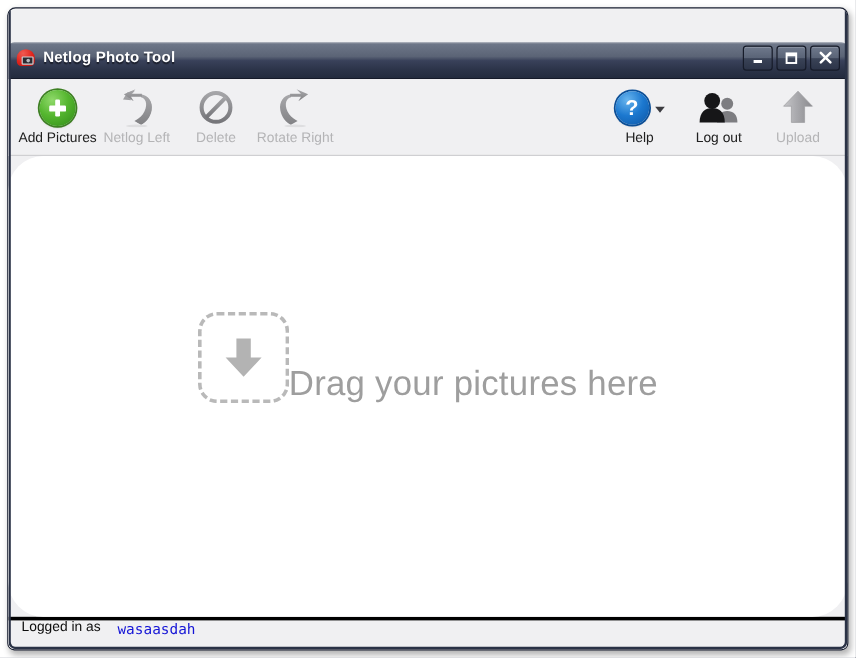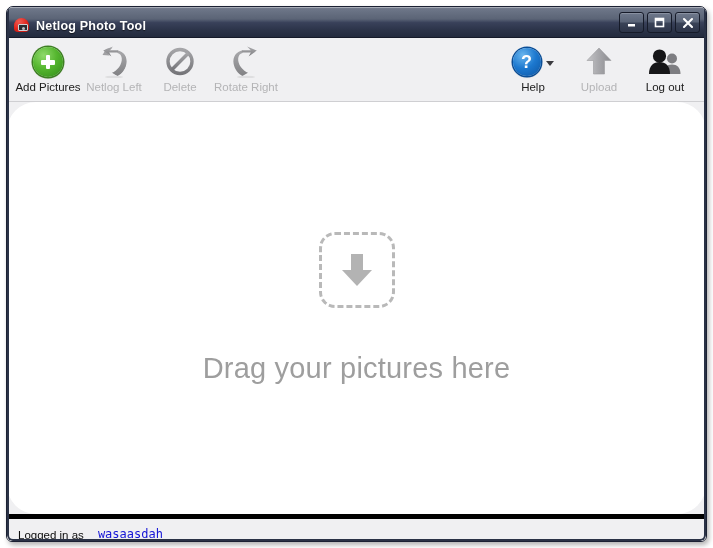--- a/index.html
+++ b/index.html
@@ -45,23 +45,24 @@
   .titlebar {
     position: relative;
     height: 31px;
     flex: 0 0 31px;
     background: linear-gradient(to bottom,
         #7a8293 0px, #6d7688 2px, #5b6476 40%,
         #39415a 52%, #2b3348 78%, #232b3e 100%);
     border-bottom: 1px solid #151a29;
     border-radius: 5px 5px 0 0;
     display: flex;
-    align-items: flex-end;
+    align-items: center;
     padding: 0 4px 4px 7px;
     box-sizing: border-box;
+    margin-top: 28px;
   }
   .titlebar::before{
     content:"";
     position:absolute; left:1px; right:1px; top:0; height:1px;
     background: rgba(255,255,255,0.35);
     border-radius:5px 5px 0 0;
   }
   .title-icon {
     width: 16px; height: 15px;
     margin-right: 6px;
@@ -185,21 +186,20 @@
     border-right: 4px solid transparent;
     border-top: 5px solid #3b3b40;
   }
 
   
   .content {
     flex: 1 1 auto;
     background: #ffffff;
     position: relative;
     display: flex;
-    flex-direction: column;
     align-items: center;
     justify-content: center;
     overflow: hidden;
     border-radius: 29px;
   }
   .dropbox {
     width: 76px; height: 76px;
     border: 3px dashed #b9b9b9;
     border-radius: 16px;
     display: flex; align-items: center; justify-content: center;
@@ -212,23 +212,23 @@
     letter-spacing: 0.2px;
     white-space: nowrap;
     margin-top: -4px;
   }
 
   
   .statusbar {
     flex: 0 0 27px;
     height: 27px;
     background: #f0f0f2;
-    border-top: 5px solid #000000;
-    display: flex;
-    align-items: flex-end;
+    border-top: 3px solid #000000;
+    display: flex;
+    align-items: flex-start;
     padding-left: 11px;
     box-sizing: border-box;
   }
   .status-label {
     font-size: 11.5px;
     color: #0d0d0d;
   }
   .status-link {
     font-size: 12px;
     font-family: "DejaVu Sans Mono", "Liberation Mono", monospace;
@@ -344,49 +344,49 @@
         <div class="tb-item">
           <div class="ico">
             <div class="help-wrap">
               <div class="ico-help">?</div>
               <div class="help-caret"></div>
             </div>
           </div>
           <div class="lbl">Help</div>
         </div>
 
+        <div class="tb-item">
+          <div class="ico">
+            <svg width="36" height="28" viewBox="0 0 36 28">
+
+              <circle cx="25" cy="10.5" r="5" fill="#7d7d81"></circle>
+              <path d="M16.5 26 C16.5 19.5 20 16.5 25 16.5 C30 16.5 33.5 19.5 33.5 26 Z" fill="#7d7d81"></path>
+
+              <circle cx="12.5" cy="8" r="6.6" fill="#161618"></circle>
+              <path d="M2 26 C2 17.5 6.8 14 12.5 14 C18.2 14 23 17.5 23 26 Z" fill="#161618"></path>
+            </svg>
+          </div>
+          <div class="lbl">Log out</div>
+        </div>
+
         <div class="tb-item disabled">
           <div class="ico">
             <svg width="30" height="32" viewBox="0 0 30 32">
               <defs>
                 <linearGradient id="gUp" x1="0" y1="0" x2="1" y2="0">
                   <stop offset="0%" stop-color="#c6c6c9"></stop>
                   <stop offset="45%" stop-color="#a9a9ad"></stop>
                   <stop offset="100%" stop-color="#8b8b8f"></stop>
                 </linearGradient>
               </defs>
               <path d="M15 2 L27 14.5 L20.5 14.5 L20.5 28 L9.5 28 L9.5 14.5 L3 14.5 Z" fill="url(#gUp)" stroke="#9a9a9e" stroke-width="0.6"></path>
             </svg>
           </div>
           <div class="lbl">Upload</div>
         </div>
-
-        <div class="tb-item">
-          <div class="ico">
-            <svg width="36" height="28" viewBox="0 0 36 28">
-
-              <circle cx="25" cy="10.5" r="5" fill="#7d7d81"></circle>
-              <path d="M16.5 26 C16.5 19.5 20 16.5 25 16.5 C30 16.5 33.5 19.5 33.5 26 Z" fill="#7d7d81"></path>
-
-              <circle cx="12.5" cy="8" r="6.6" fill="#161618"></circle>
-              <path d="M2 26 C2 17.5 6.8 14 12.5 14 C18.2 14 23 17.5 23 26 Z" fill="#161618"></path>
-            </svg>
-          </div>
-          <div class="lbl">Log out</div>
-        </div>
       </div>
     </div>
 
     <div class="content">
       <div class="dropbox">
         <svg width="44" height="44" viewBox="0 0 44 44">
           <path d="M16 6 L28 6 L28 22 L37 22 L22 38 L7 22 L16 22 Z" fill="#b3b3b3"></path>
         </svg>
       </div>
       <div class="drag-text">Drag your pictures here</div>

